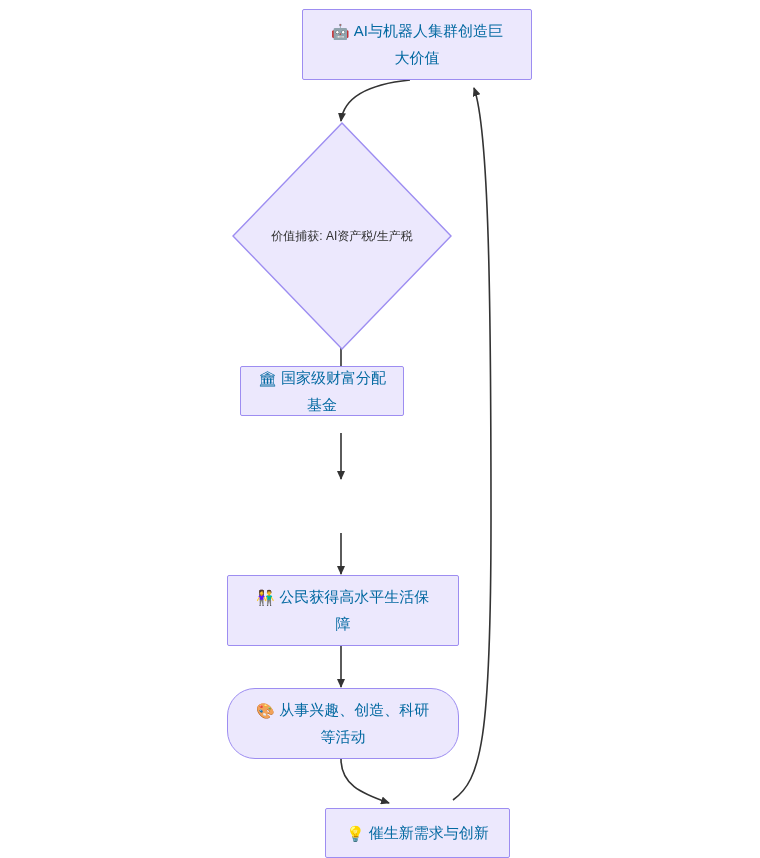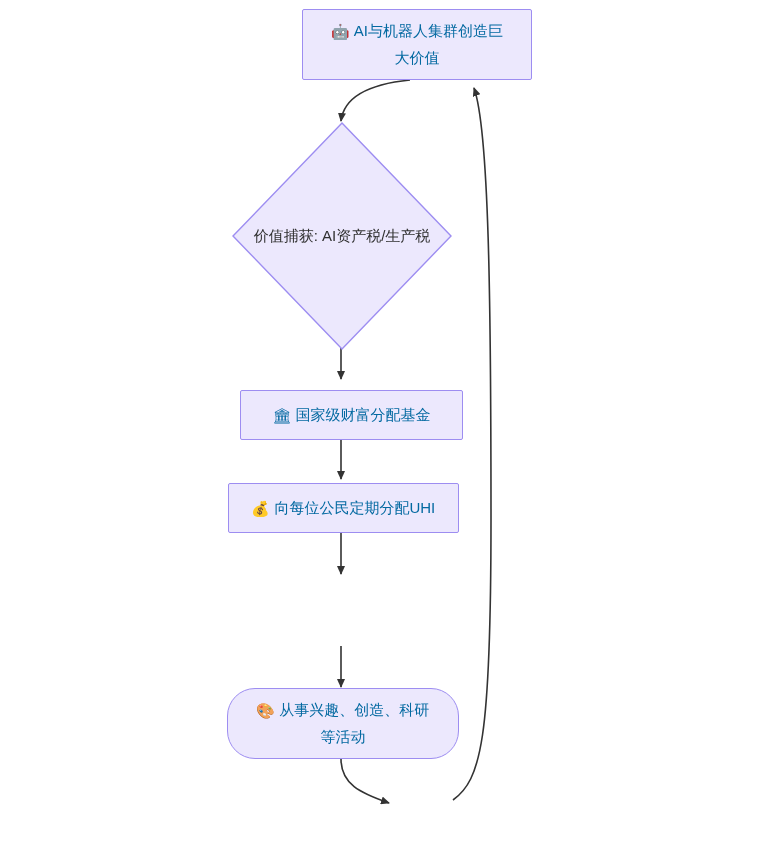--- a/index.html
+++ b/index.html
@@ -64,21 +64,21 @@
   }
   .diamond-label {
     position: absolute;
     left: 0; top: 0;
     width: 100%;
     height: 100%;
     display: flex;
     align-items: center;
     justify-content: center;
     color: #303030;
-    font-size: 15px;
+    font-size: 12px;
     line-height: 26px;
     text-align: center;
   }
 </style>
 </head>
 <body>
 
 <div id="flow-root">
 
   <svg class="edge-layer" width="760" height="858" viewBox="0 0 760 858" xmlns="http://www.w3.org/2000/svg">
@@ -110,28 +110,32 @@
 
   <div class="diamond-wrap" style="left:232px; top:122px; width:220px; height:228px;">
     <svg class="diamond-shape" viewBox="0 0 220 228" xmlns="http://www.w3.org/2000/svg">
       <polygon points="110,1 219,114 110,227 1,114" fill="#ECE8FD" stroke="#9D8DF1" stroke-width="1.4"></polygon>
     </svg>
     <div class="diamond-label">
       <span>价值捕获: AI资产税/生产税</span>
     </div>
   </div>
 
-  <div class="node" style="left:240px; top:390px; width:223px; height:50px;">
+  <div class="node" style="left:240px; top:366px; width:164px; height:50px;">
     <span class="label"><span class="emoji">🏛</span><span>国家级财富分配基金</span></span>
   </div>
 
-  <div class="node" style="left:228px; top:483px; width:231px; height:50px;">
-    <span class="label"><span class="emoji">💰</span><span>向每位公民定期分配UHI</span></span>
+
+  <div class="node" style="left:227px; top:575px; width:232px; height:71px;">
+    <span class="label"><span class="emoji">👫</span><span>公民获得高水平生活保
+障</span></span>
   </div>
-
 
   <div class="node" style="left:227px; top:688px; width:232px; height:71px;border-radius:28px;">
     <span class="label"><span class="emoji">🎨</span><span>从事兴趣、创造、科研
 等活动</span></span>
   </div>
 
+  <div class="node" style="left:325px; top:808px; width:185px; height:50px;">
+    <span class="label"><span class="emoji">💡</span><span>催生新需求与创新</span></span>
+  </div>
 
 </div>
 
 </body></html>

